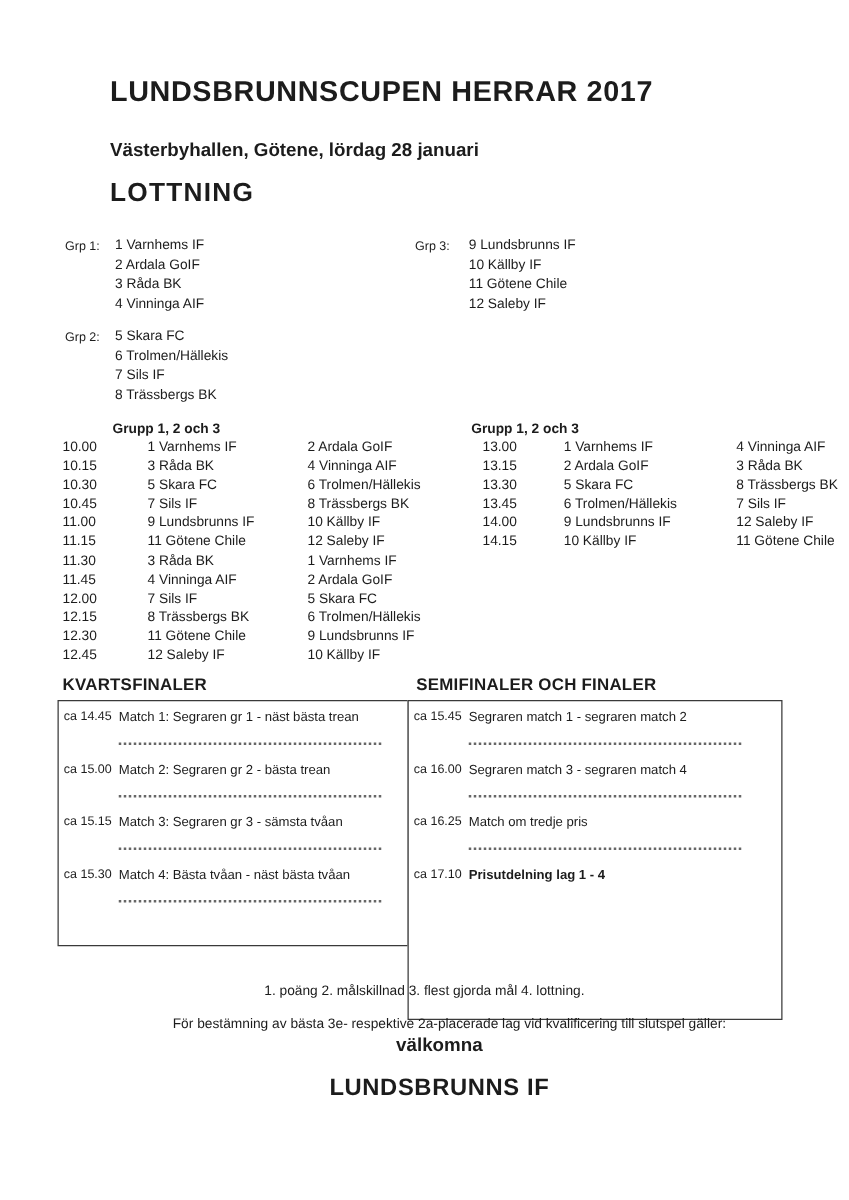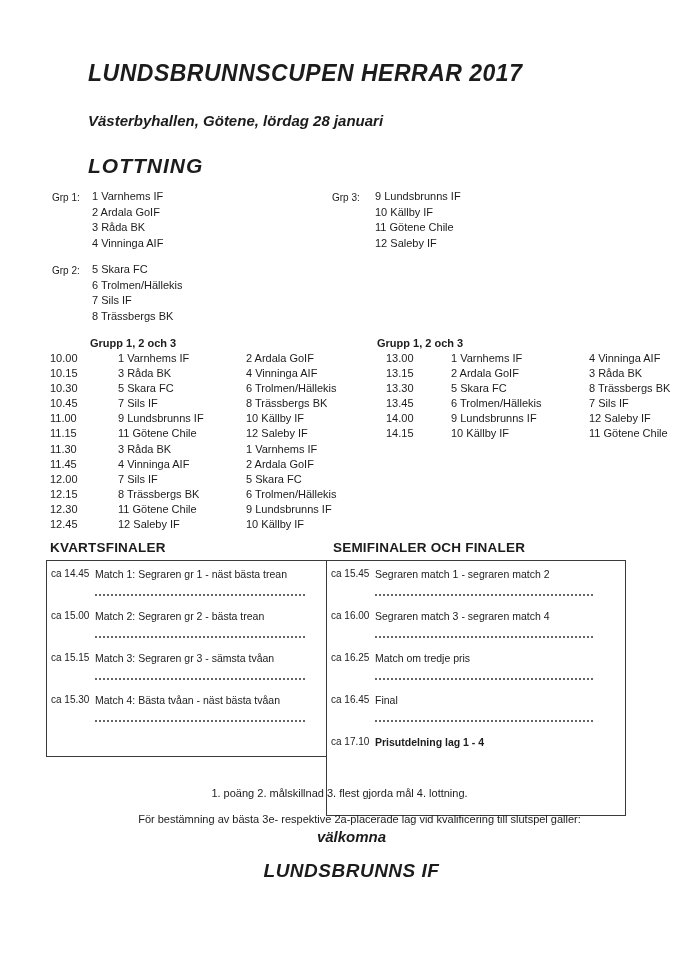--- a/index.html
+++ b/index.html
@@ -5,21 +5,21 @@
   html,body{margin:0;padding:0;background:#ffffff;}
   .page{
     position:relative;
     width:679px;height:960px;
     background:#ffffff;
     font-family:"Liberation Sans", sans-serif;
     color:#1c1c1c;
     overflow:hidden;
   }
   .abs{position:absolute;}
-  .bi{font-weight:bold;font-style:italic;}
+  .bi{font-weight:bold;}
 
   .doc-title{font-size:23px;letter-spacing:.5px;}
   .doc-subtitle{font-size:15px;}
   .doc-heading{font-size:21px;letter-spacing:1px;}
 
   
   .group{display:flex;font-size:11px;line-height:15.6px;}
   .group .glabel{width:40px;font-size:10px;padding-top:1px;}
   .group .gteams div{white-space:nowrap;}
   .group3 .glabel{width:43px;}
@@ -47,21 +47,21 @@
   .closing{font-size:15px;}
   .org{font-size:19px;letter-spacing:.5px;}
 </style>
 </head>
 <body>
 
 <div class="page">
 
   <div class="abs bi doc-title" style="left:88px;top:60px;">LUNDSBRUNNSCUPEN HERRAR 2017</div>
   <div class="abs bi doc-subtitle" style="left:88px;top:112px;">Västerbyhallen, Götene, lördag 28 januari</div>
-  <div class="abs bi doc-heading" style="left:88px;top:154px;">LOTTNING</div>
+  <div class="abs bi doc-heading" style="left:88px;top:143px;">LOTTNING</div>
 
   <div class="abs group" style="left:52px;top:189px;">
     <div class="glabel">Grp 1:</div>
     <div class="gteams">
       <div>1 Varnhems IF</div>
       <div>2 Ardala GoIF</div>
       <div>3 Råda BK</div>
       <div>4 Vinninga AIF</div>
     </div>
   </div>
@@ -234,27 +234,20 @@
     </div>
     <div class="bentry">
       <div class="bline">
           <span class="btime">ca 16.25</span>
           <span class="btext">Match om tredje pris</span>
         </div>
       <div class="dots" style="width:218px;"></div>
     </div>
     <div class="bentry">
       <div class="bline">
-          <span class="btime">ca 16.45</span>
-          <span class="btext">Final</span>
-        </div>
-      <div class="dots" style="width:218px;"></div>
-    </div>
-    <div class="bentry">
-      <div class="bline">
           <span class="btime">ca 17.10</span>
           <span class="btext btext-bold">Prisutdelning lag 1 - 4</span>
         </div>
     </div>
   </div>
 
   <div class="abs center note" style="left:0;top:810px;padding-left:20px;">För bestämning av bästa 3e- respektive 2a-placerade lag vid kvalificering till slutspel gäller:</div>
   <div class="abs center note" style="left:0;top:784px;">1. poäng  2. målskillnad  3. flest gjorda mål  4. lottning.</div>
   <div class="abs center bi closing" style="left:12px;top:828px;">välkomna</div>
   <div class="abs center bi org" style="left:12px;top:860px;">LUNDSBRUNNS IF</div>

